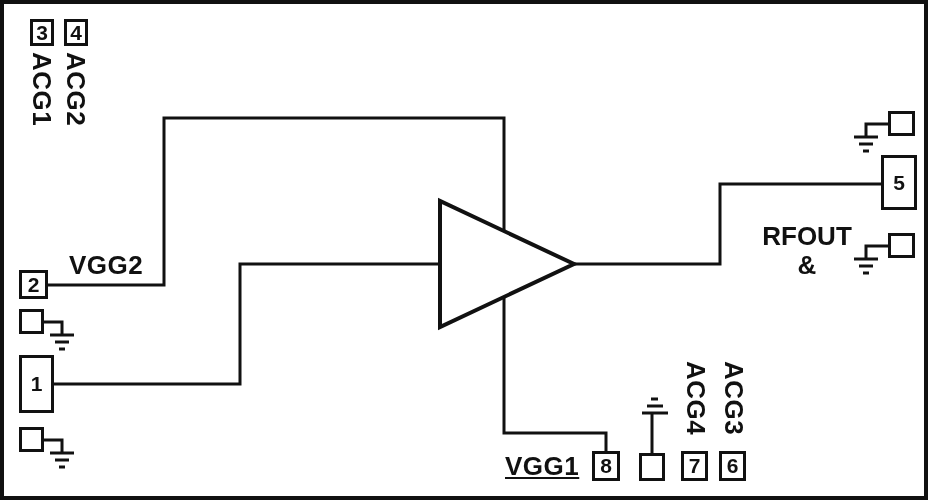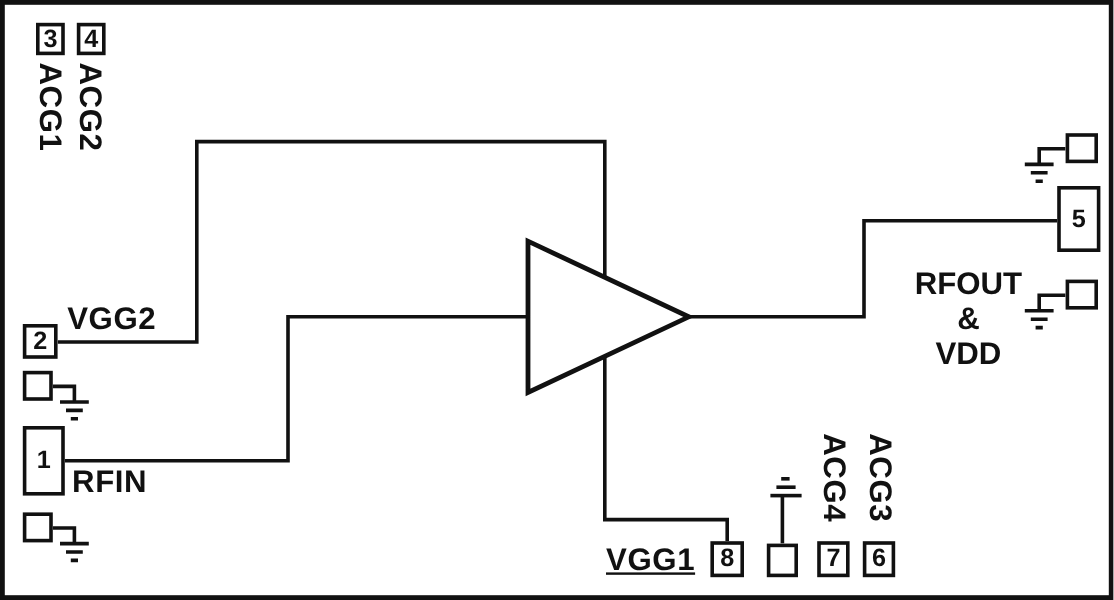--- a/index.html
+++ b/index.html
@@ -125,28 +125,26 @@
   <div class="pin" style="left:715px;top:447px;width:27px;height:30px;">
     <span>6</span>
   </div>
 
   <div class="pad" style="left:15px;top:305px;width:25px;height:25px;"></div>
   <div class="pad" style="left:15px;top:423px;width:25px;height:25px;"></div>
   <div class="pad" style="left:884px;top:107px;width:27px;height:25px;"></div>
   <div class="pad" style="left:884px;top:229px;width:27px;height:25px;"></div>
   <div class="pad" style="left:635px;top:449px;width:26px;height:28px;"></div>
 
-  <div class="lbl" style="left:52px;top:246px;">VGG2</div>
-  <div class="lbl" style="left:56px;top:382px;">RFIN</div>
+  <div class="lbl" style="left:65px;top:246px;">VGG2</div>
   <div class="lbl" style="left:501px;top:447px;text-decoration:underline;">VGG1</div>
 
   <div class="rfout-block">
     <div>RFOUT</div>
     <div>&amp;</div>
-    <div>VDD</div>
   </div>
 
   <div class="lbl vlbl" style="left:22px;top:48px;height:92px;">ACG1</div>
   <div class="lbl vlbl" style="left:56px;top:48px;height:92px;">ACG2</div>
   <div class="lbl vlbl" style="left:676px;top:357px;height:88px;">ACG4</div>
   <div class="lbl vlbl" style="left:714px;top:357px;height:88px;">ACG3</div>
 
 </div>
 
 </body></html>

